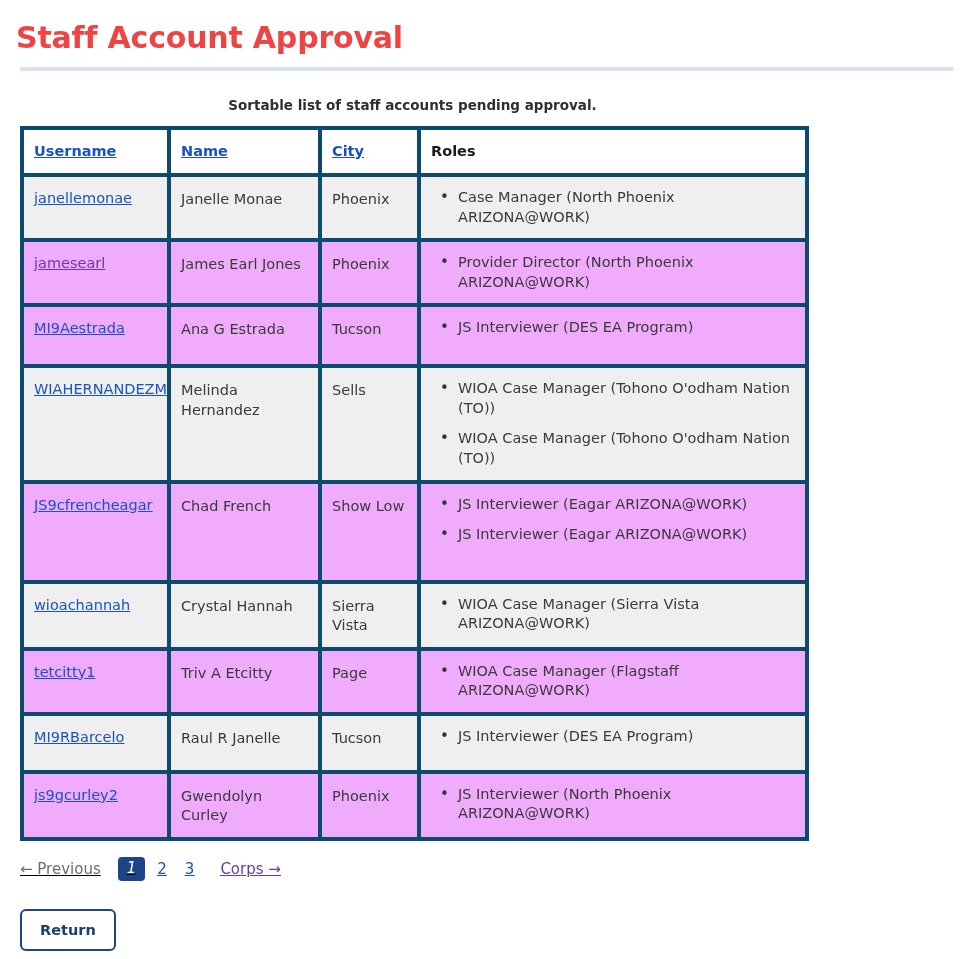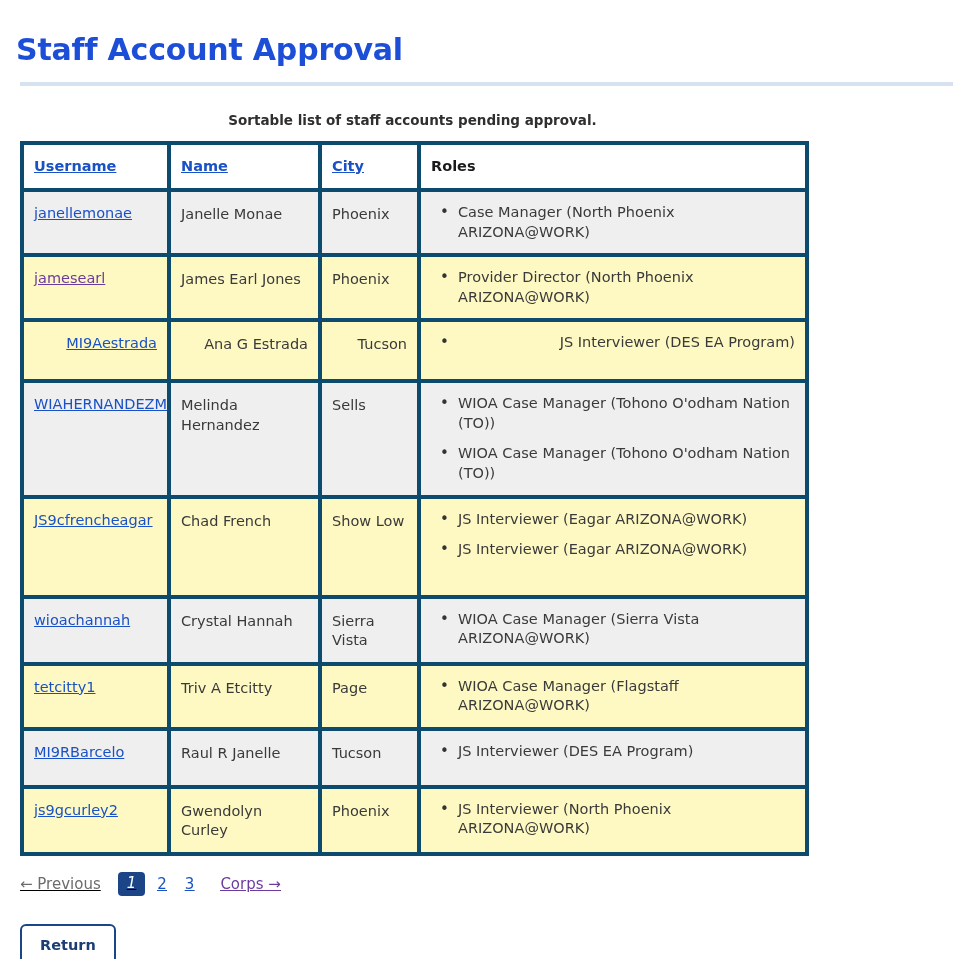--- a/index.html
+++ b/index.html
@@ -15,26 +15,26 @@
 
   .page {
     position: relative;
     width: 973px;
     height: 959px;
     padding: 0;
   }
 
   
   .page-title {
-    margin: 12px;
-    padding: 18px 0 0 4px;
+    margin: 0;
+    padding: 18px 0 0 16px;
     font-size: 30px;
     line-height: 40px;
     font-weight: bold;
-    color: #1d4ed8;
+    color: #ef4444;
     letter-spacing: -0.2px;
   }
   .title-rule {
     margin: 9px 20px 0 20px;
     height: 4px;
     background: #d6e2f0;
     border: 0;
   }
 
   
@@ -77,21 +77,21 @@
     font-weight: bold;
     color: #1a1a1a;
   }
 
   col.c-user  { width: 147px; }
   col.c-name  { width: 151px; }
   col.c-city  { width: 99px;  }
   col.c-roles { width: 388px; }
 
   tbody tr.odd td { background: #efefef; }
-  tbody tr.even td { background: #fef9c3; }
+  tbody tr.even td { background: #f0abfc; }
 
   tbody td { color: #3a3a3a; font-size: 14.5px; line-height: 1.35; }
 
   tbody td.username { padding-top: 12px; }
   tbody td.cell-name, tbody td.cell-city { padding-top: 13px; }
 
   
   a.sortlink {
     color: #1a51c4;
     text-decoration: underline;
@@ -124,21 +124,21 @@
     left: -9px;
     top: -1px;
     font-size: 15px;
     color: #333;
   }
 
   
   tr.r1 td { height: 56px; }
   tr.r2 td { height: 58px; }
   tr.r3 td { height: 58px; }
-  tr.r4 td { height: 61px; text-align: right; }
+  tr.r4 td { height: 61px; }
   tr.r5 td { height: 73px; }
   tr.r6 td { height: 100px; }
   tr.r7 td { height: 48px; }
   tr.r8 td { height: 58px; }
   tr.r9 td { height: 58px; }
   tr.r10 td { height: 58px; }
 
   
   .pager {
     width: 806px;

